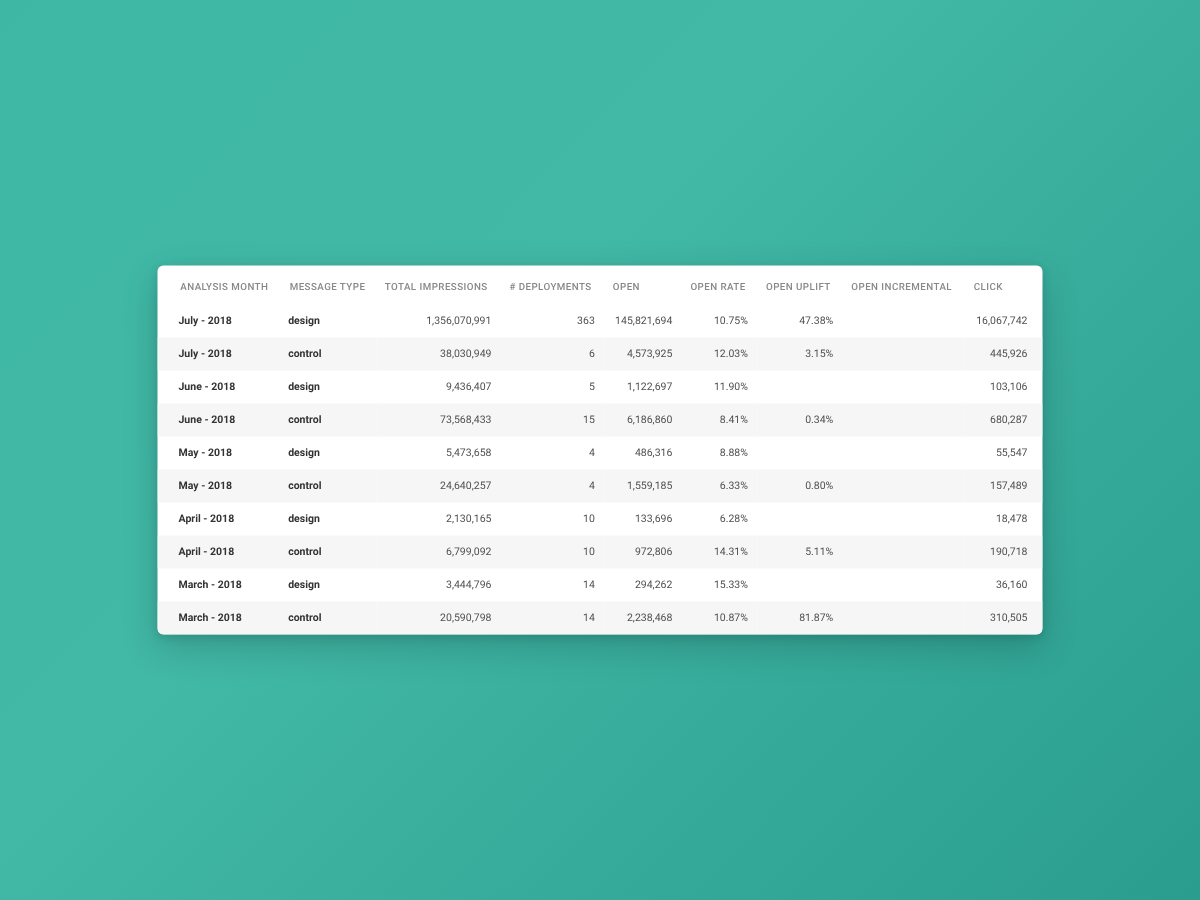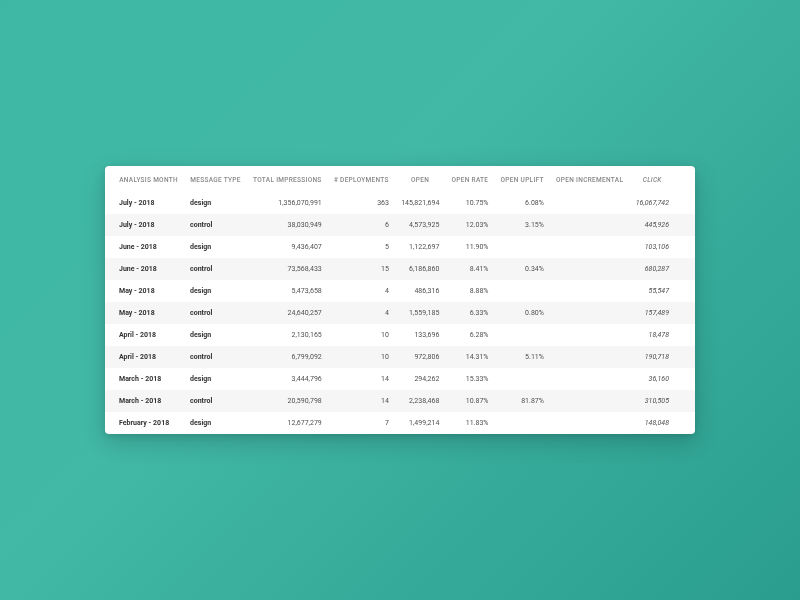--- a/index.html
+++ b/index.html
@@ -29,30 +29,30 @@
 thead th {
   text-align: center;
   font-weight: 500;
   font-size: 6.5px;
   color: #888;
   letter-spacing: 0.3px;
   padding: 10px 6px 8px 6px;
   white-space: nowrap;
   text-transform: uppercase;
 }
-thead th.num { text-align: center; }
+thead th.num { text-align: left; }
 tbody td {
   padding: 7px 6px;
   white-space: nowrap;
 }
 tbody td.num { text-align: right; }
 tbody tr:nth-child(even) { background: #f6f6f6; }
 tbody td.bold { font-weight: 700; color: #333; }
 thead th:first-child, tbody td:first-child { padding-left: 14px; }
-thead th:last-child, tbody td:last-child { padding-right: 26px; font-style: italic; }
+thead th:last-child, tbody td:last-child { padding-right: 10px; }
 </style>
 </head>
 <body>
 
 <div class="card">
   <table>
     <thead>
       <tr id="header-row">
           <th>ANALYSIS MONTH</th>
           <th>MESSAGE TYPE</th>
@@ -66,21 +66,21 @@
         </tr>
     </thead>
     <tbody id="table-body">
         <tr>
           <td class="bold">July - 2018</td>
           <td class="bold">design</td>
           <td class="num">1,356,070,991</td>
           <td class="num">363</td>
           <td class="num">145,821,694</td>
           <td class="num">10.75%</td>
-          <td class="num">6.08%</td>
+          <td class="num">47.38%</td>
           <td class="num"></td>
           <td class="num">16,067,742</td>
         </tr>
         <tr>
           <td class="bold">July - 2018</td>
           <td class="bold">control</td>
           <td class="num">38,030,949</td>
           <td class="num">6</td>
           <td class="num">4,573,925</td>
           <td class="num">12.03%</td>
@@ -169,26 +169,15 @@
           <td class="bold">March - 2018</td>
           <td class="bold">control</td>
           <td class="num">20,590,798</td>
           <td class="num">14</td>
           <td class="num">2,238,468</td>
           <td class="num">10.87%</td>
           <td class="num">81.87%</td>
           <td class="num"></td>
           <td class="num">310,505</td>
         </tr>
-        <tr>
-          <td class="bold">February - 2018</td>
-          <td class="bold">design</td>
-          <td class="num">12,677,279</td>
-          <td class="num">7</td>
-          <td class="num">1,499,214</td>
-          <td class="num">11.83%</td>
-          <td class="num"></td>
-          <td class="num"></td>
-          <td class="num">148,048</td>
-        </tr>
       </tbody>
   </table>
 </div>
 
 </body></html>

